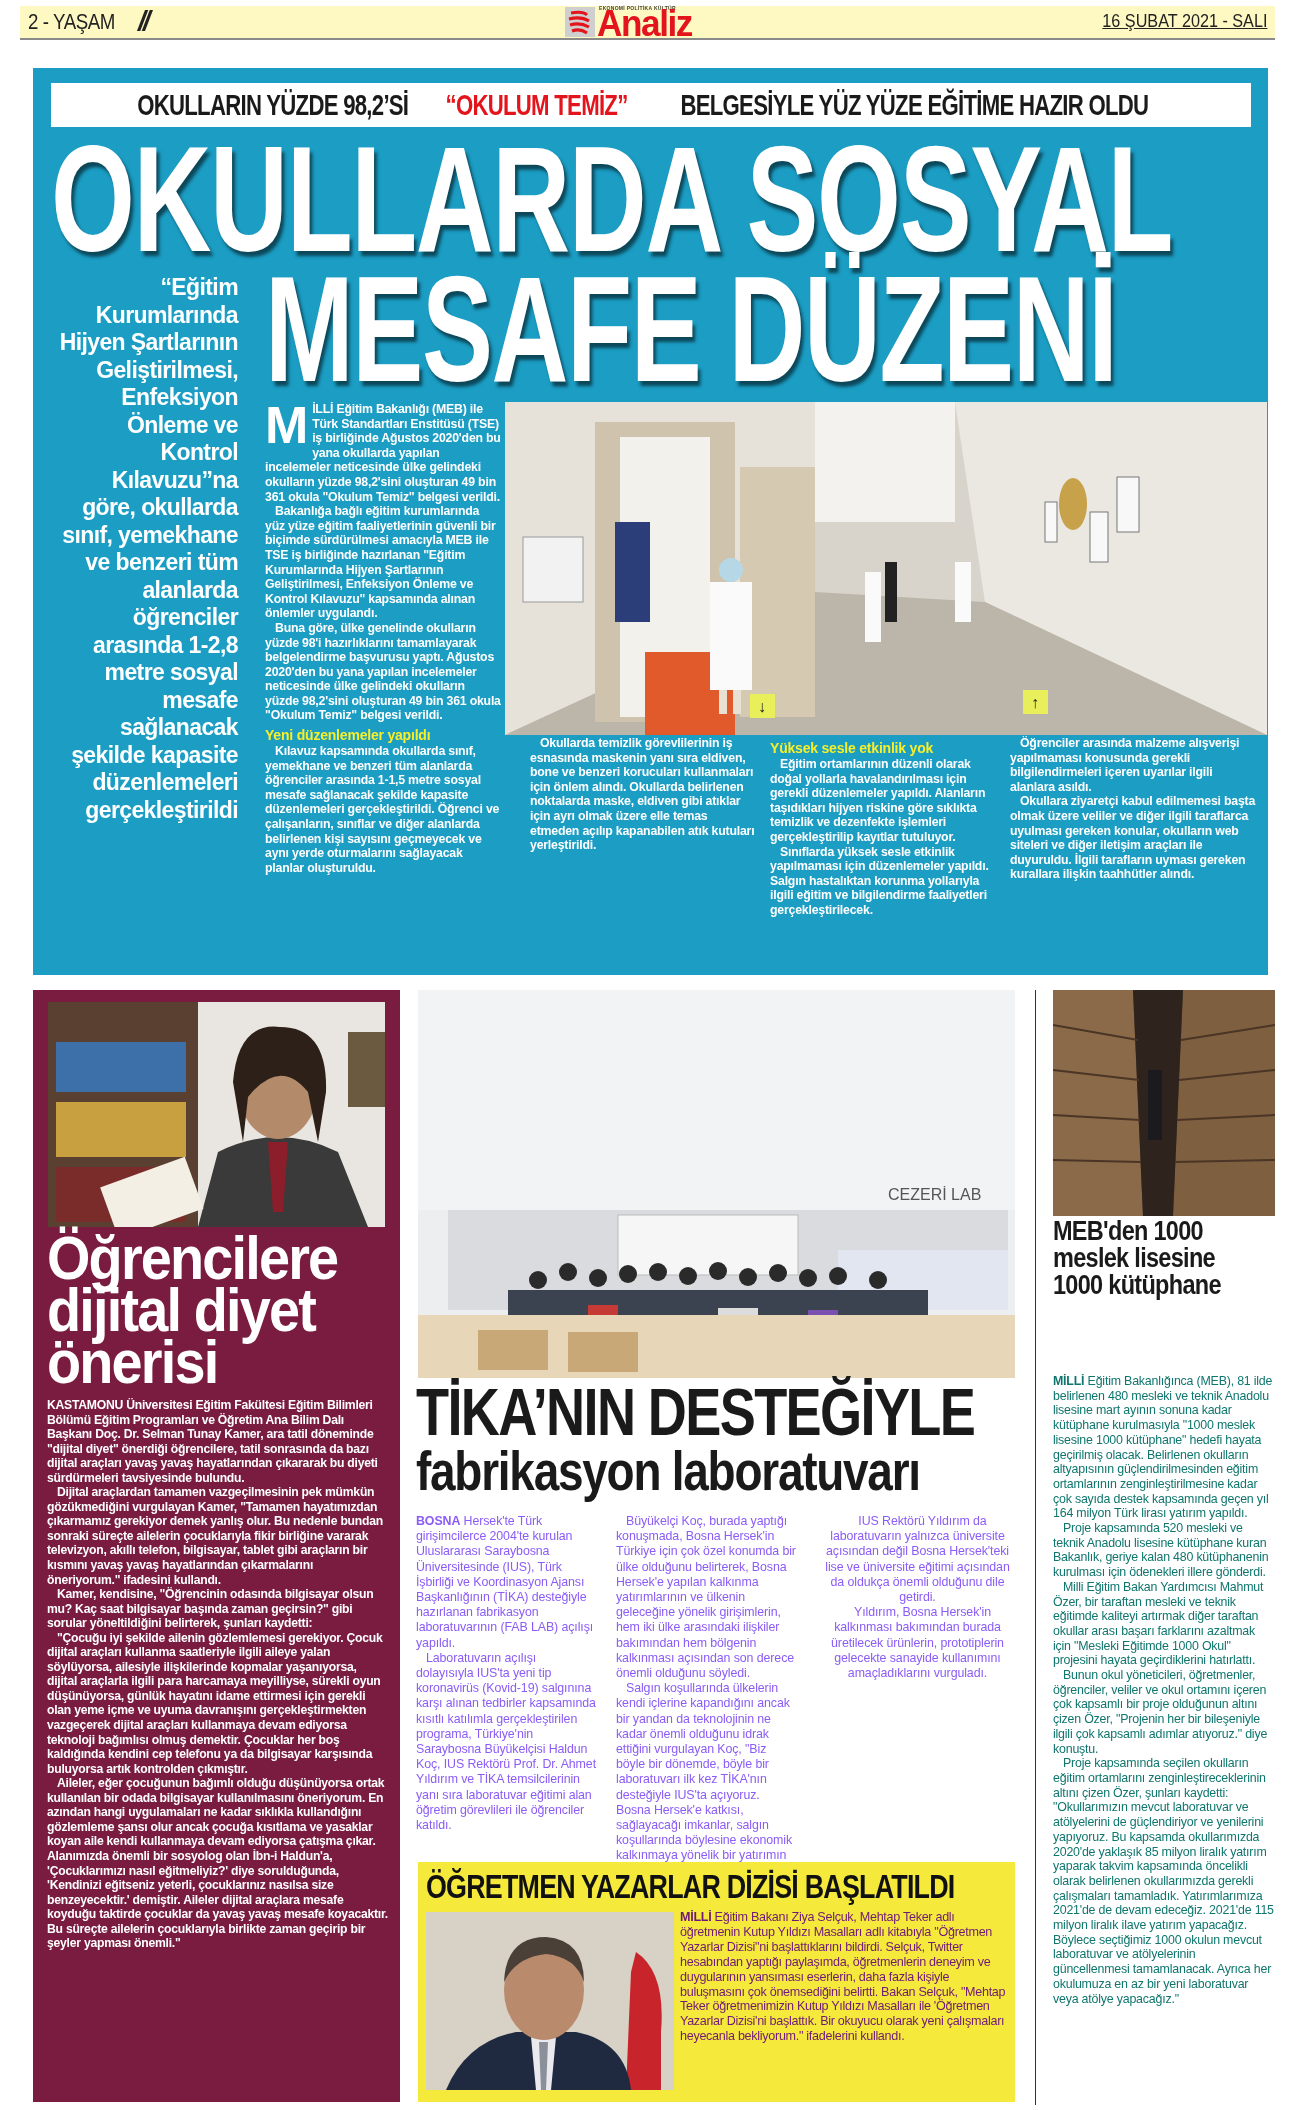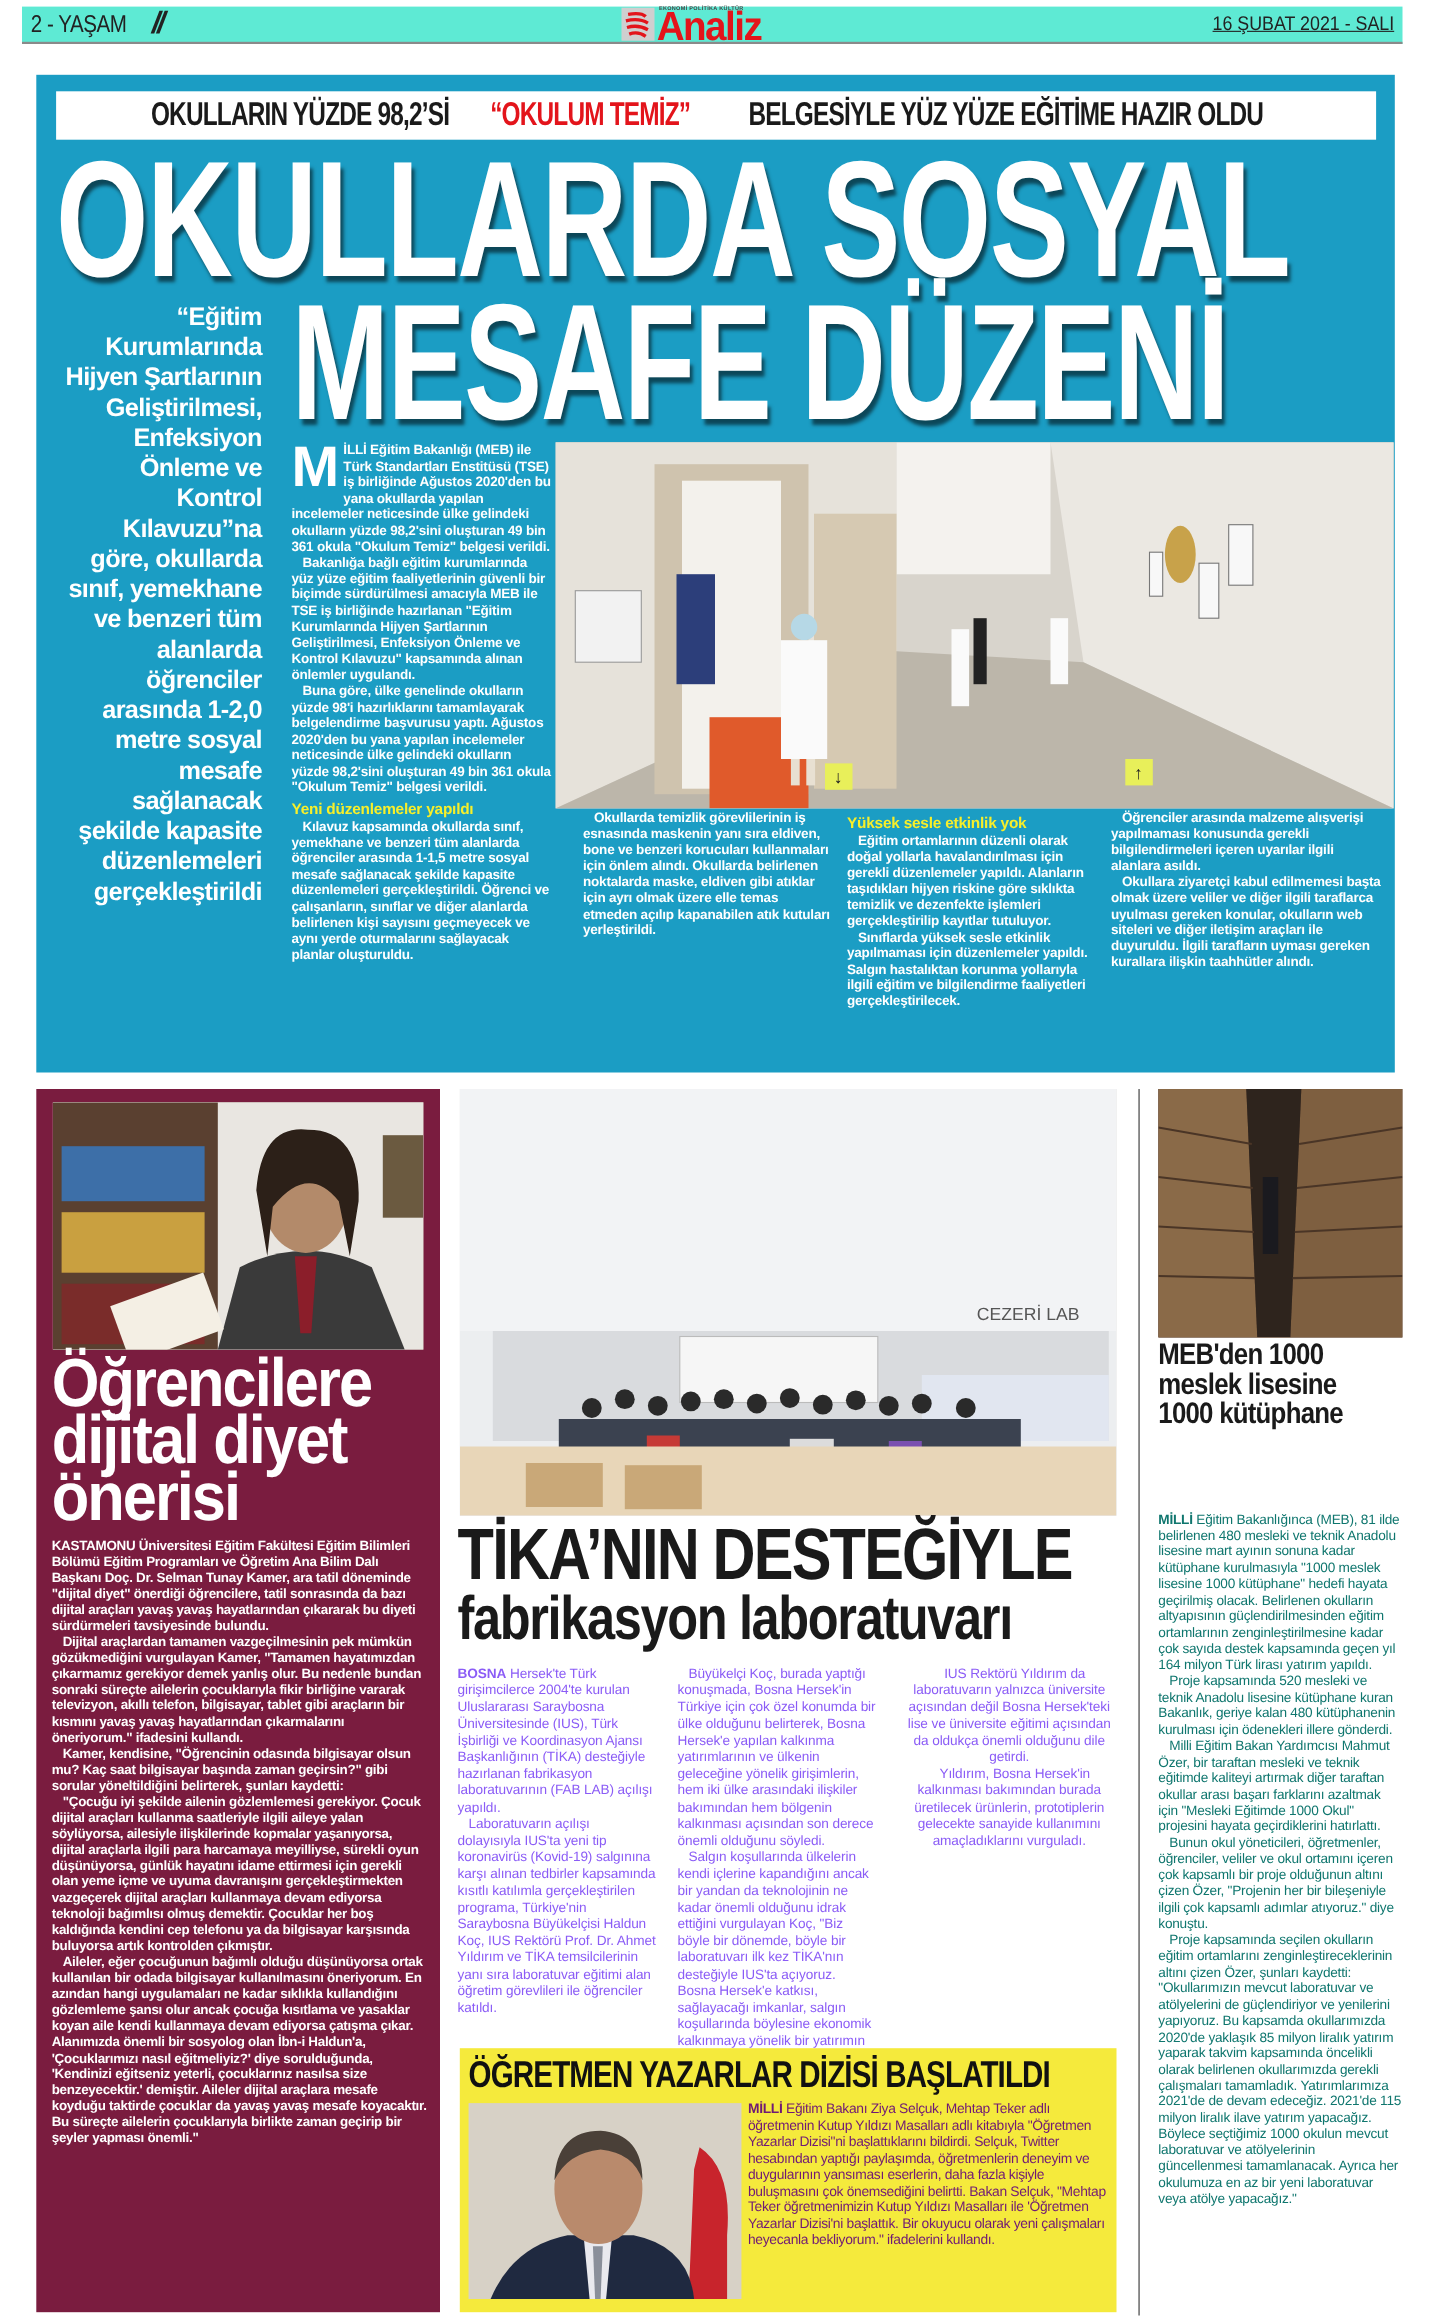--- a/index.html
+++ b/index.html
@@ -1,21 +1,21 @@
 <!DOCTYPE html>
 <html><head>
 <meta charset="utf-8">
 <style>
   * { box-sizing: border-box; margin: 0; padding: 0; }
   html, body { width: 1300px; height: 2110px; background: #ffffff; overflow: hidden; }
   body { position: relative; font-family: "Liberation Sans", sans-serif; color: #1a1a1a; }
   .abs { position: absolute; }
 
   
-  .masthead { left: 20px; top: 6px; width: 1255px; height: 34px; background: #5eead4; border-bottom: 2px solid #8a8a8a; }
+  .masthead { left: 20px; top: 6px; width: 1255px; height: 34px; background: #fef9c3; border-bottom: 2px solid #8a8a8a; }
   .section-label { left: 8px; top: 3px; font-family: "Liberation Sans", sans-serif; font-size: 22px; letter-spacing: -0.5px; transform: scaleX(0.85); transform-origin: left center; color: #222; }
   .section-slashes { left: 118px; top: -1px; font-size: 28px; font-weight: bold; font-style: italic; color: #222; letter-spacing: -3px; }
   .logo { left: 545px; top: 0px; height: 34px; width: 195px; }
   .logo-mark { position: absolute; left: 0; top: 1px; width: 30px; height: 30px; background: #cfcfcf; }
   .logo-mark svg { width: 30px; height: 30px; }
   .logo-tagline { position: absolute; left: 34px; top: -1px; font-size: 5px; color: #444; letter-spacing: 0.3px; font-weight: bold; }
   .logo-text { position: absolute; left: 32px; top: -3px; font-size: 37px; font-weight: bold; color: #e3141b; letter-spacing: -1.5px; transform: scaleX(0.95); transform-origin: left; }
   .date-label { right: 8px; top: 5px; font-size: 18px; color: #222; text-decoration: underline; transform: scaleX(0.9); transform-origin: right center; }
 
   
@@ -95,21 +95,21 @@
 
 <section class="abs main-box">
   <div class="abs kicker">
     <span>
       <span>OKULLARIN YÜZDE 98,2’Sİ </span><span class="red">“OKULUM TEMİZ”</span><span> BELGESİYLE YÜZ YÜZE EĞİTİME HAZIR OLDU</span>
     </span>
   </div>
   <h1 class="abs headline-1">OKULLARDA SOSYAL</h1>
   <h1 class="abs headline-2">MESAFE DÜZENİ</h1>
 
-  <p class="abs pullquote">“Eğitim Kurumlarında Hijyen Şartlarının Geliştirilmesi, Enfeksiyon Önleme ve Kontrol Kılavuzu”na göre, okullarda sınıf, yemekhane ve benzeri tüm alanlarda öğrenciler arasında 1-2,0 metre sosyal mesafe sağlanacak şekilde kapasite düzenlemeleri gerçekleştirildi</p>
+  <p class="abs pullquote">“Eğitim Kurumlarında Hijyen Şartlarının Geliştirilmesi, Enfeksiyon Önleme ve Kontrol Kılavuzu”na göre, okullarda sınıf, yemekhane ve benzeri tüm alanlarda öğrenciler arasında 1-2,8 metre sosyal mesafe sağlanacak şekilde kapasite düzenlemeleri gerçekleştirildi</p>
 
   <div class="abs blue-text col1">
     <p class="noindent"><span class="dropcap">M</span><b class="lead">İLLİ</b><span> Eğitim Bakanlığı (MEB) ile Türk Standartları Enstitüsü (TSE) iş birliğinde Ağustos 2020'den bu yana okullarda yapılan incelemeler neticesinde ülke gelindeki okulların yüzde 98,2'sini oluşturan 49 bin 361 okula "Okulum Temiz" belgesi verildi.</span></p>
     <p>Bakanlığa bağlı eğitim kurumlarında yüz yüze eğitim faaliyetlerinin güvenli bir biçimde sürdürülmesi amacıyla MEB ile TSE iş birliğinde hazırlanan "Eğitim Kurumlarında Hijyen Şartlarının Geliştirilmesi, Enfeksiyon Önleme ve Kontrol Kılavuzu" kapsamında alınan önlemler uygulandı.</p>
     <p>Buna göre, ülke genelinde okulların yüzde 98'i hazırlıklarını tamamlayarak belgelendirme başvurusu yaptı. Ağustos 2020'den bu yana yapılan incelemeler neticesinde ülke gelindeki okulların yüzde 98,2'sini oluşturan 49 bin 361 okula "Okulum Temiz" belgesi verildi.</p>
     <h4>Yeni düzenlemeler yapıldı</h4>
     <p>Kılavuz kapsamında okullarda sınıf, yemekhane ve benzeri tüm alanlarda öğrenciler arasında 1-1,5 metre sosyal mesafe sağlanacak şekilde kapasite düzenlemeleri gerçekleştirildi. Öğrenci ve çalışanların, sınıflar ve diğer alanlarda belirlenen kişi sayısını geçmeyecek ve aynı yerde oturmalarını sağlayacak planlar oluşturuldu.</p>
   </div>
 
   <div class="abs photo-corridor" title="Okul koridorunda yüz siperliği ve maske takan öğretmenler, zeminde yön okları">

